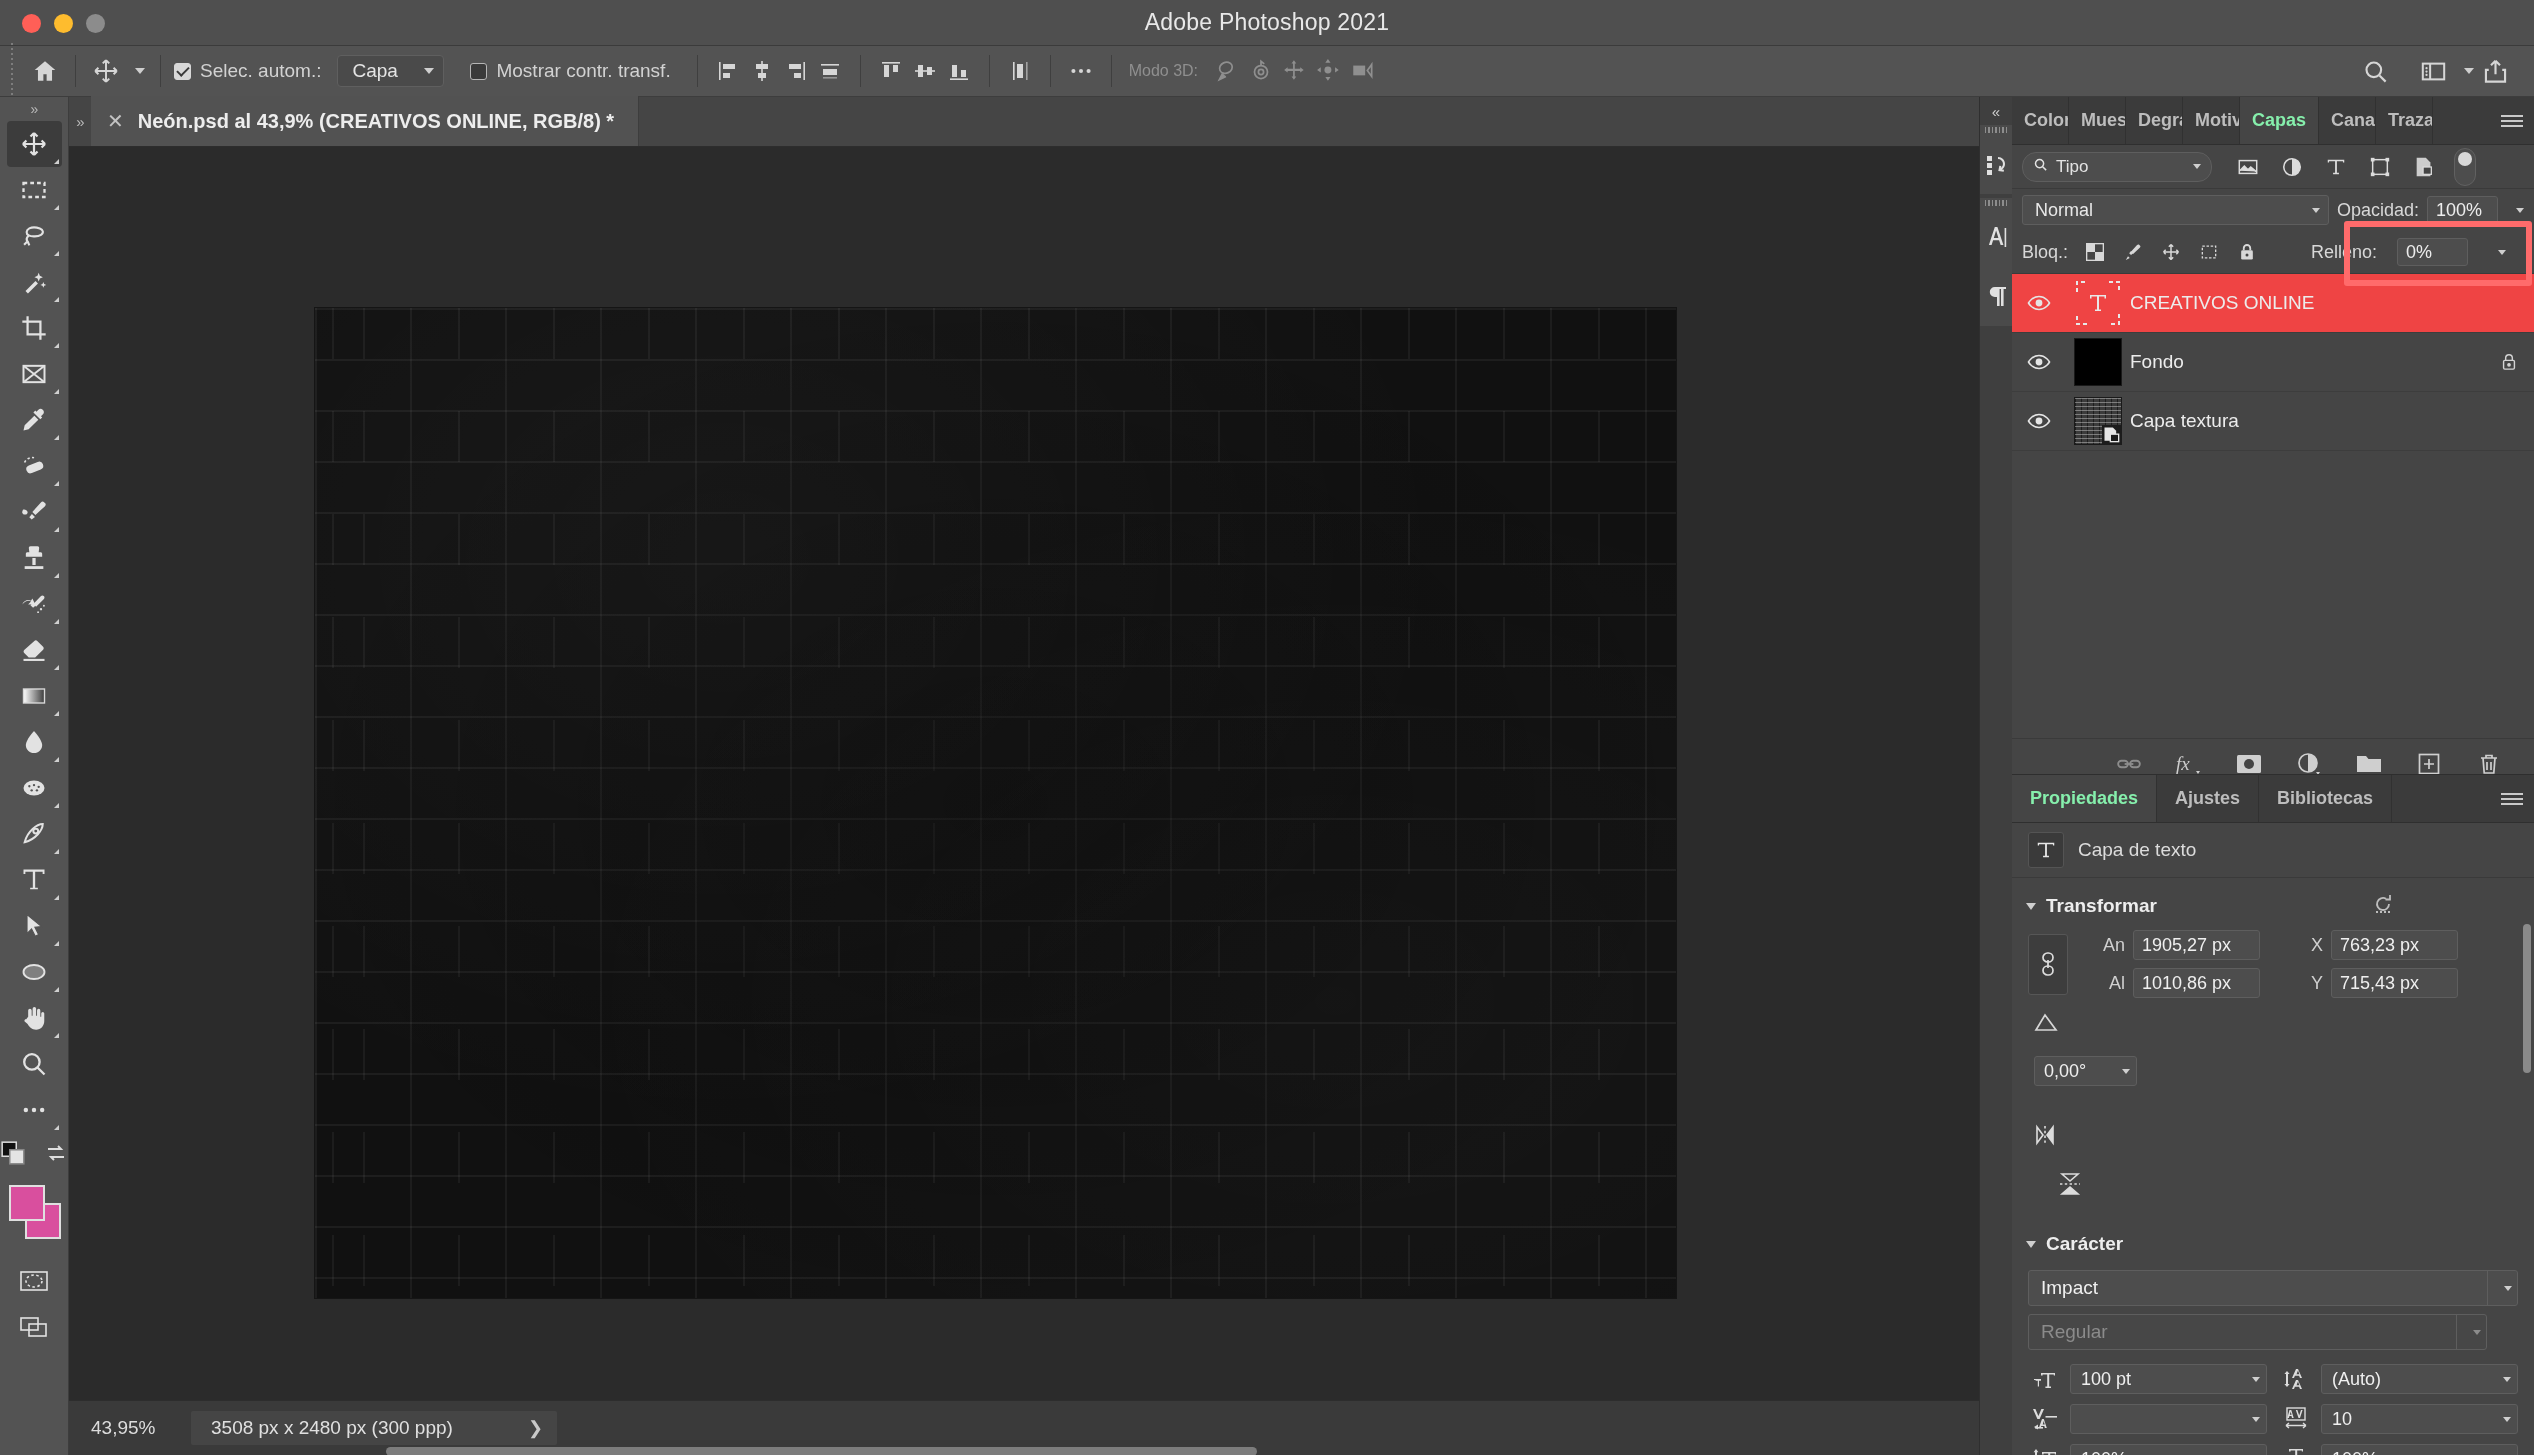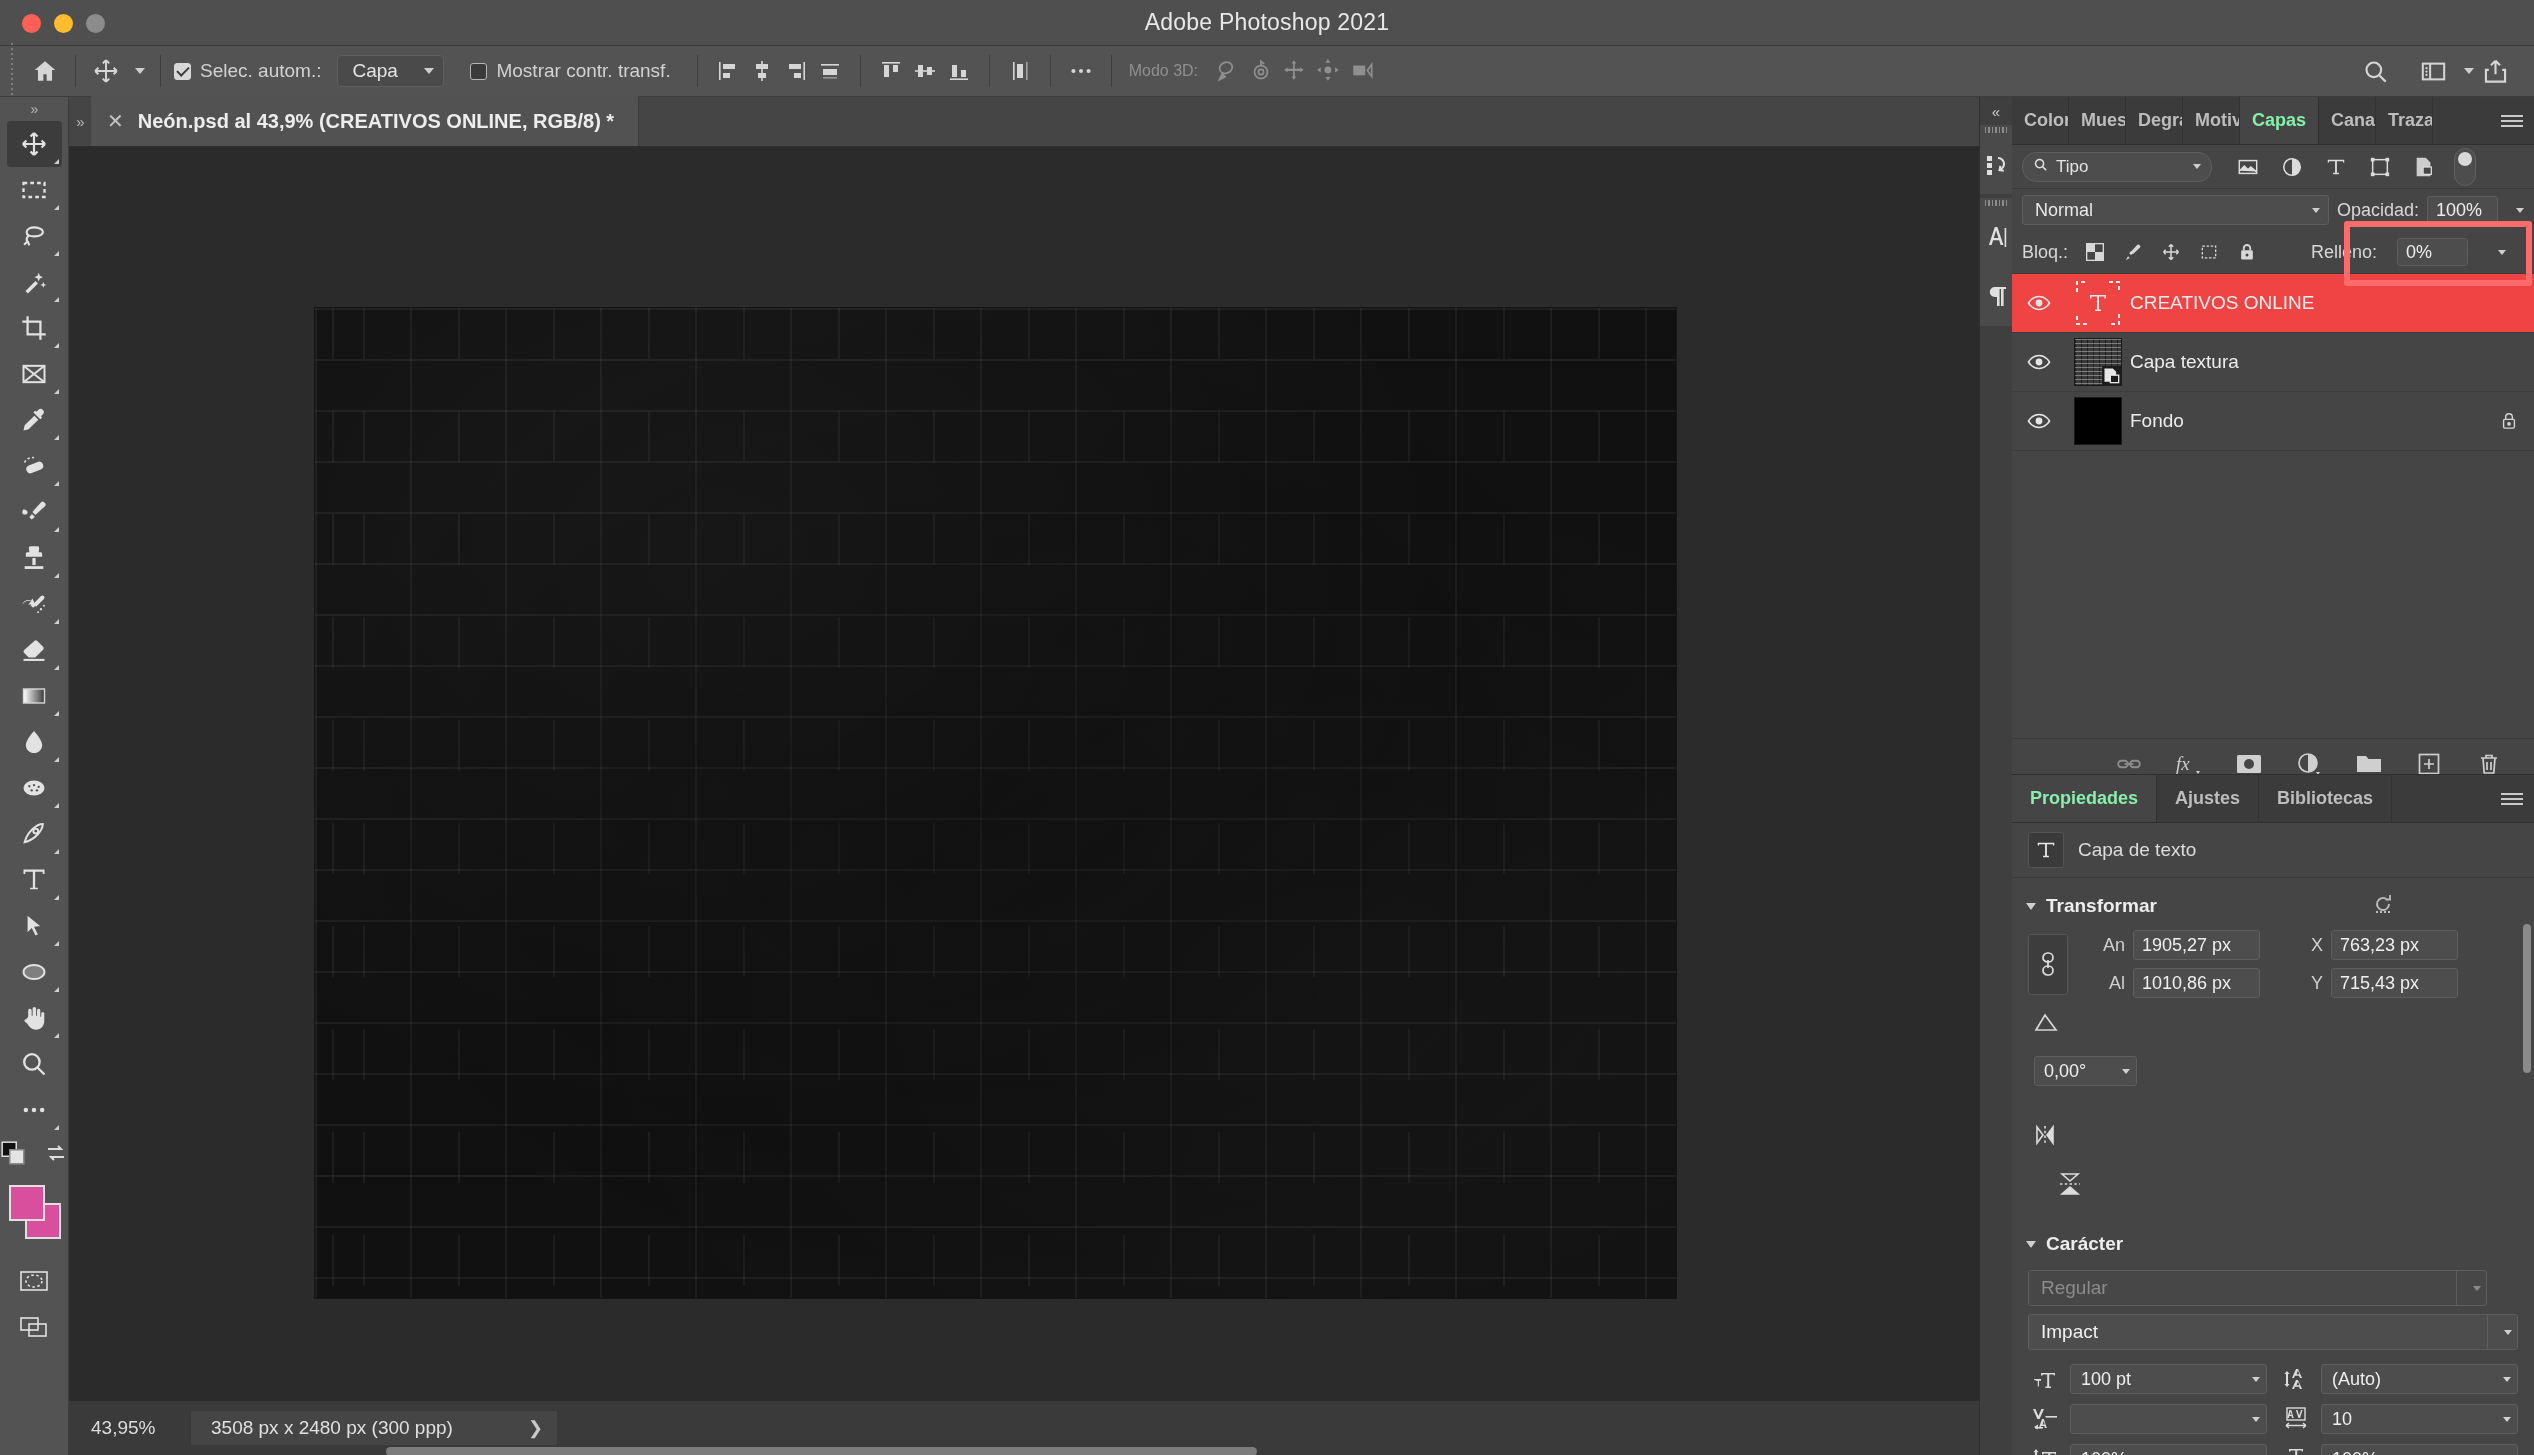--- a/index.html
+++ b/index.html
@@ -871,49 +871,49 @@
       </div>
 
       <div class="layerrow">
         <span class="eye">
           <svg width="24" height="18" viewBox="0 0 24 18" fill="none" stroke="currentColor" stroke-width="1.6">
               <path d="M1.5 9S5 2.5 12 2.5 22.5 9 22.5 9 19 15.5 12 15.5 1.5 9 1.5 9z"></path>
               <circle cx="12" cy="9" r="2.6" fill="currentColor"></circle>
             </svg>
         </span>
         <span class="thumbwrap">
-          <span class="thumb tex">
-            <svg class="smartbadge" viewBox="0 0 24 24">
-                <rect x="0" y="0" width="24" height="24" fill="#1c1c1c"></rect>
-                <path d="M3 3h10l4 4v12H3z" fill="#e6e6e6"></path>
-                <rect x="10" y="11" width="10" height="9" fill="#1c1c1c" stroke="#e6e6e6" stroke-width="1.6"></rect>
-              </svg>
-          </span>
-        </span>
-        <span class="layername">Capa textura</span>
-      </div>
-
-      <div class="layerrow">
-        <span class="eye">
-          <svg width="24" height="18" viewBox="0 0 24 18" fill="none" stroke="currentColor" stroke-width="1.6">
-              <path d="M1.5 9S5 2.5 12 2.5 22.5 9 22.5 9 19 15.5 12 15.5 1.5 9 1.5 9z"></path>
-              <circle cx="12" cy="9" r="2.6" fill="currentColor"></circle>
-            </svg>
-        </span>
-        <span class="thumbwrap">
           <span class="thumb"></span>
         </span>
         <span class="layername">Fondo</span>
         <span class="locklayer">
           <svg width="20" height="22" viewBox="0 0 24 24" fill="none" stroke="currentColor" stroke-width="1.7">
               <path d="M8 10V7.2a4 4 0 018 0V10"></path>
               <rect x="5.5" y="10" width="13" height="10.5" rx="1.5"></rect>
               <circle cx="12" cy="15.3" r="1.4" fill="currentColor"></circle>
             </svg>
         </span>
+      </div>
+
+      <div class="layerrow">
+        <span class="eye">
+          <svg width="24" height="18" viewBox="0 0 24 18" fill="none" stroke="currentColor" stroke-width="1.6">
+              <path d="M1.5 9S5 2.5 12 2.5 22.5 9 22.5 9 19 15.5 12 15.5 1.5 9 1.5 9z"></path>
+              <circle cx="12" cy="9" r="2.6" fill="currentColor"></circle>
+            </svg>
+        </span>
+        <span class="thumbwrap">
+          <span class="thumb tex">
+            <svg class="smartbadge" viewBox="0 0 24 24">
+                <rect x="0" y="0" width="24" height="24" fill="#1c1c1c"></rect>
+                <path d="M3 3h10l4 4v12H3z" fill="#e6e6e6"></path>
+                <rect x="10" y="11" width="10" height="9" fill="#1c1c1c" stroke="#e6e6e6" stroke-width="1.6"></rect>
+              </svg>
+          </span>
+        </span>
+        <span class="layername">Capa textura</span>
       </div>
 
       <div class="layers-empty"></div>
     </div>
 
     <div class="layer-footer">
       <span class="lf-btn dim">
         <svg width="26" height="26" viewBox="0 0 24 24" fill="none" stroke="currentColor" stroke-width="1.7">
             <rect x="2" y="9" width="9" height="6" rx="3"></rect>
             <rect x="13" y="9" width="9" height="6" rx="3"></rect>
@@ -1054,30 +1054,30 @@
               </svg>
           </span>
         </div>
       </div>
 
       <div class="section clip" style="margin-top:14px;">
         <div class="sectionhead">
           <span class="chev"></span>
           <span>Carácter</span>
         </div>
+        <div class="charsel">
+          <span>Impact</span>
+          <span class="divcaret">
+              <span class="caret sm"></span>
+            </span>
+        </div>
         <div class="charsel dim" style="width:calc(100% - 63px);">
           <span>Regular</span>
           <span class="divcaret">
               <span class="caret sm" style="border-top-color:#8b8b8b"></span>
-            </span>
-        </div>
-        <div class="charsel">
-          <span>Impact</span>
-          <span class="divcaret">
-              <span class="caret sm"></span>
             </span>
         </div>
 
         <div class="cgrid">
           <div class="cfield">
             <span class="cicon">
               <svg width="24" height="22" viewBox="0 0 24 22" fill="currentColor">
                   <path d="M8 5h14v2.6h-1.2V6.4h-4.6v12.2h1.8V20h-5.6v-1.4h1.8V6.4H9.6v1.2H8z"></path>
                   <path d="M1 11h7v1.8H6v5.6h-1.2v-5.6H2.6v-.9H1z"></path>
                 </svg>

